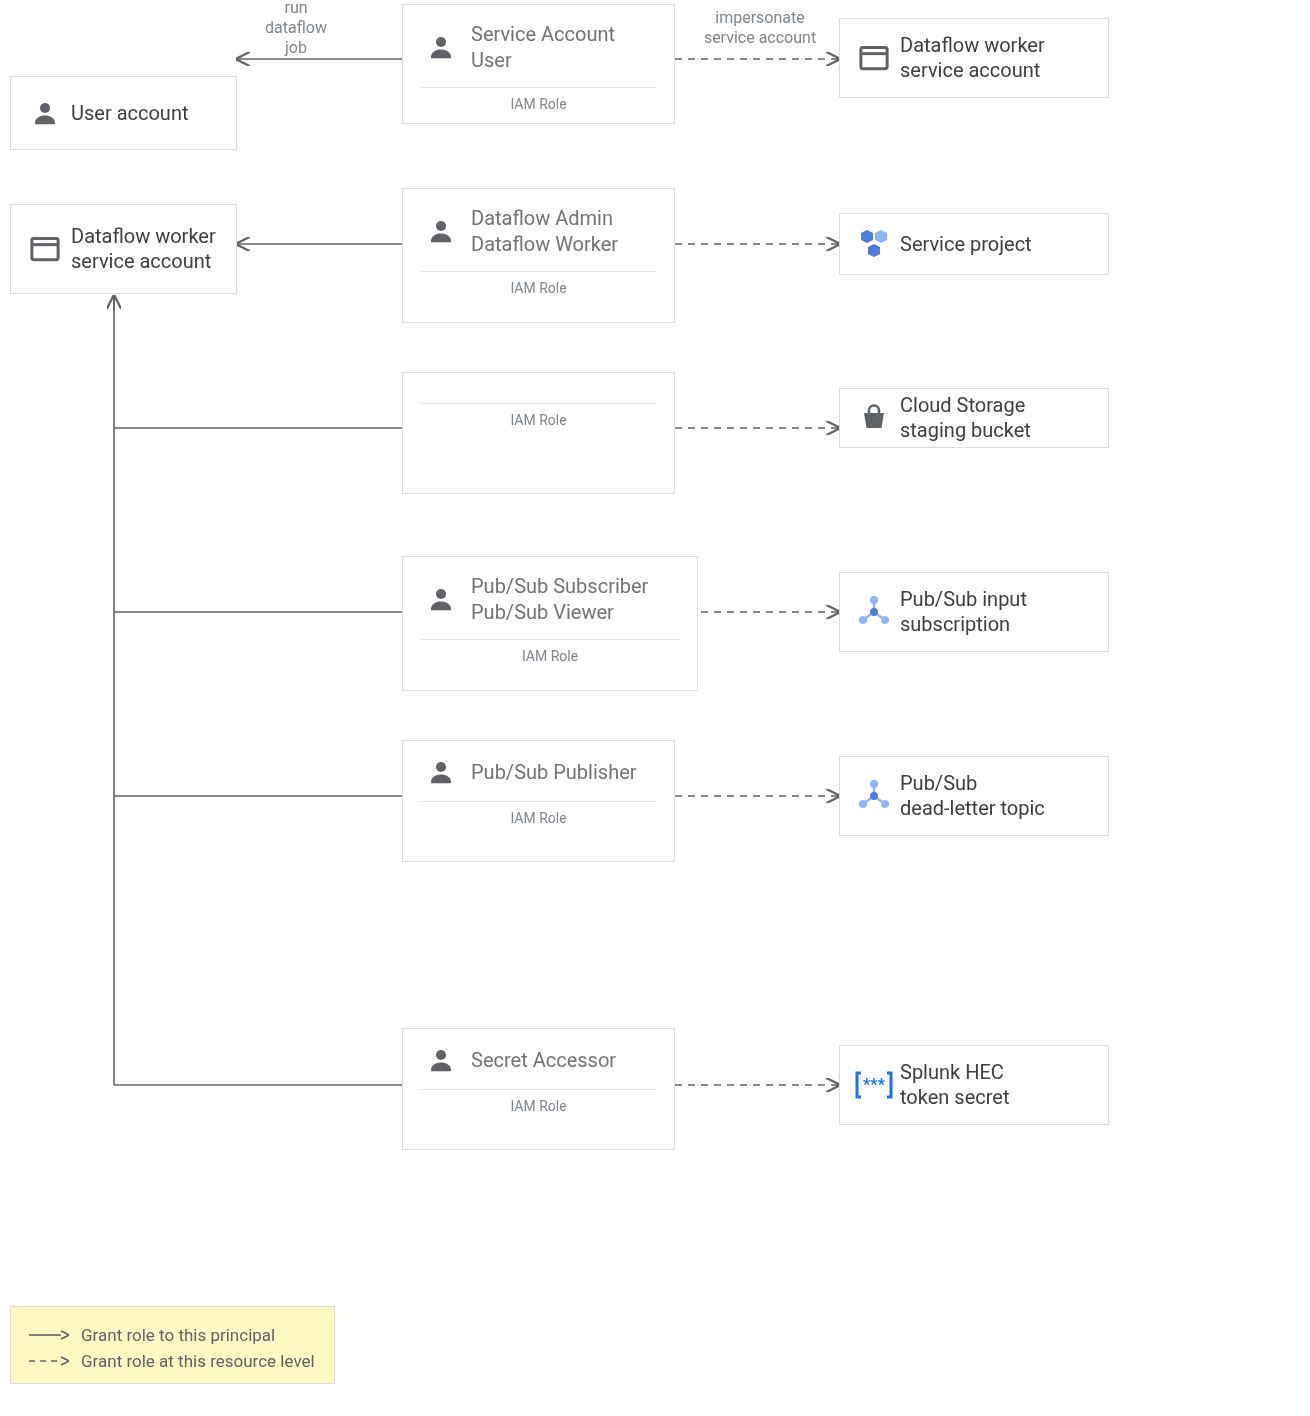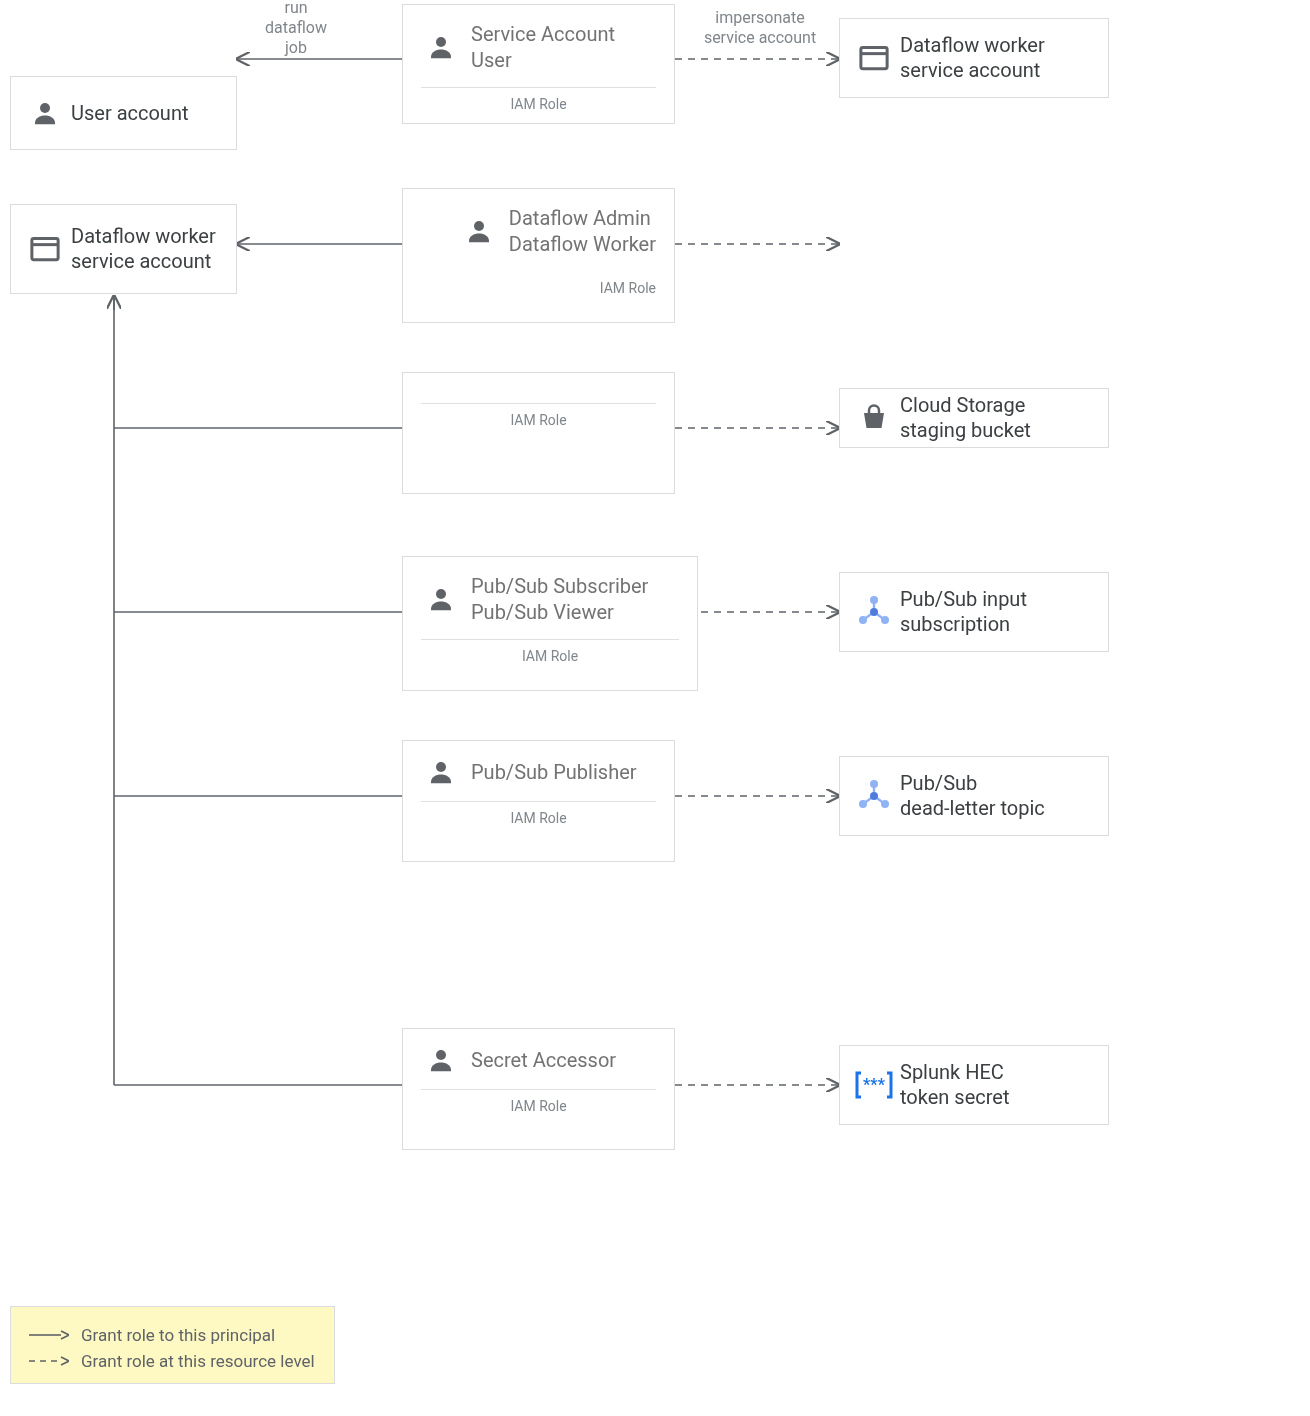--- a/index.html
+++ b/index.html
@@ -192,35 +192,45 @@
     <span class="icon">
       <svg width="30" height="26" viewBox="0 0 24 20" fill="none" stroke="#5f6368" stroke-width="2.4">
           <rect x="1.5" y="1.5" width="21" height="17" rx="1.5"></rect>
           <line x1="1.5" y1="6.5" x2="22.5" y2="6.5"></line>
         </svg>
     </span>
     <span class="label" style="white-space:pre-line">Dataflow worker
 service account</span>
   </div>
 
-  <div class="rolebox" style="left:402px; top:188px; width:273px; height:135px;align-items:flex-end;">
+  <div class="rolebox" style="left:402px; top:188px; width:273px; height:135px;">
     <div class="top">
       <span class="icon">
         <svg width="30" height="30" viewBox="0 0 24 24" fill="#5f6368">
             <circle cx="12" cy="8" r="4"></circle>
             <path d="M4 20c0-4 4-6 8-6s8 2 8 6v1H4z"></path>
           </svg>
       </span>
       <span class="title" style="white-space:pre-line">Dataflow Admin
 Dataflow Worker</span>
     </div>
     <hr>
     <div class="sub">IAM Role</div>
   </div>
 
+  <div class="box" style="left:839px; top:213px; width:270px; height:62px;">
+    <span class="icon">
+      <svg width="34" height="32" viewBox="0 0 34 32">
+        <polygon points="10,2 16,5 16,12 10,15 4,12 4,5" fill="#4e7cde"></polygon>
+        <polygon points="24,2 30,5 30,12 24,15 18,12 18,5" fill="#8fb3f4"></polygon>
+        <polygon points="17,16 23,19 23,26 17,29 11,26 11,19" fill="#4e7cde"></polygon>
+      </svg>
+    </span>
+    <span class="label">Service project</span>
+  </div>
 
   <div class="rolebox" style="left:402px; top:372px; width:273px; height:122px;">
     <hr>
     <div class="sub">IAM Role</div>
   </div>
 
   <div class="box" style="left:839px; top:388px; width:270px; height:60px;">
     <span class="icon">
       <svg width="30" height="30" viewBox="0 0 24 24" fill="#5f6368">
           <path d="M4 8h16l-2 12H6L4 8z"></path>

